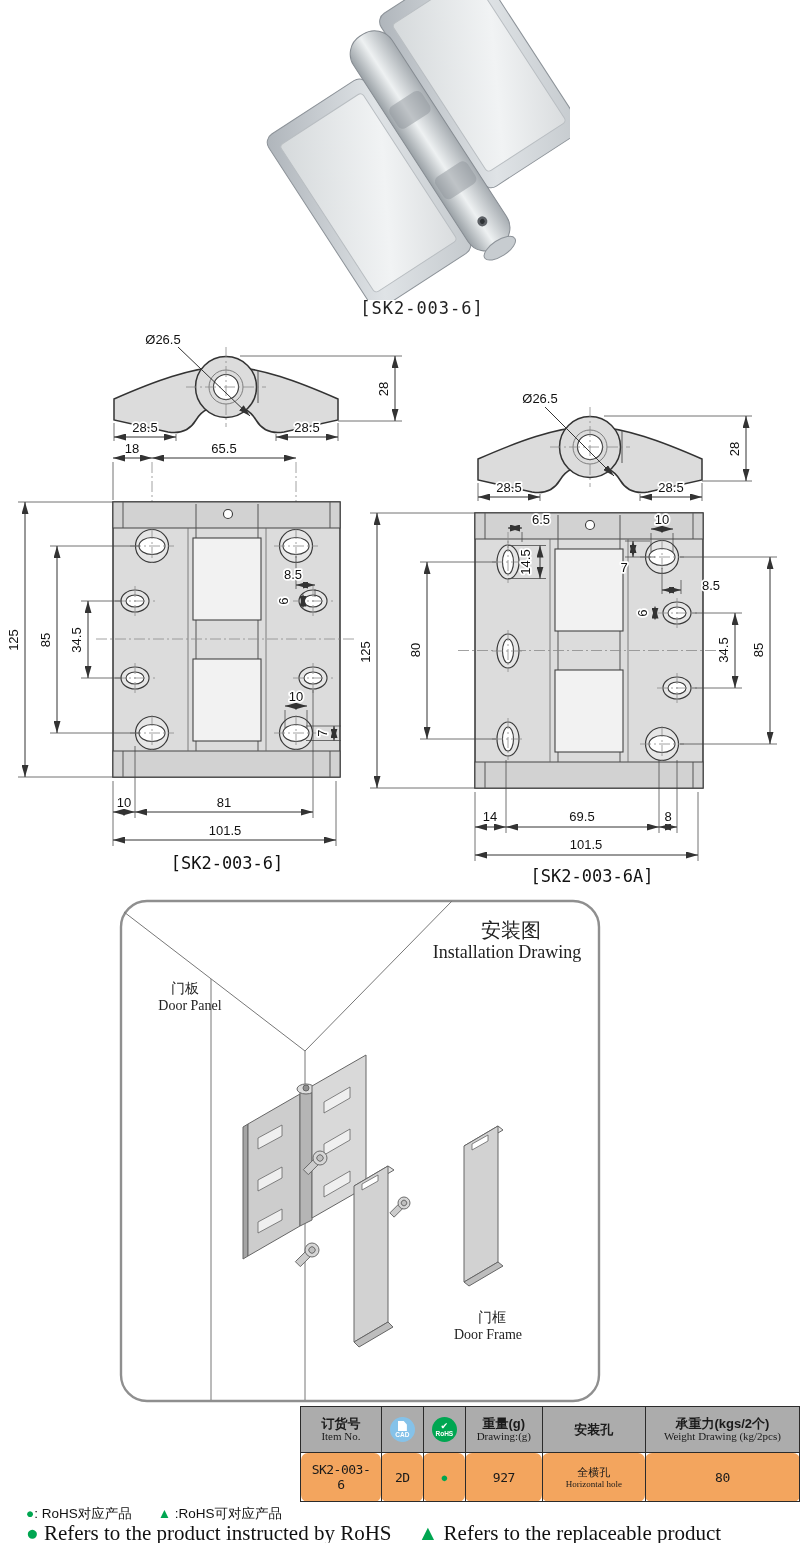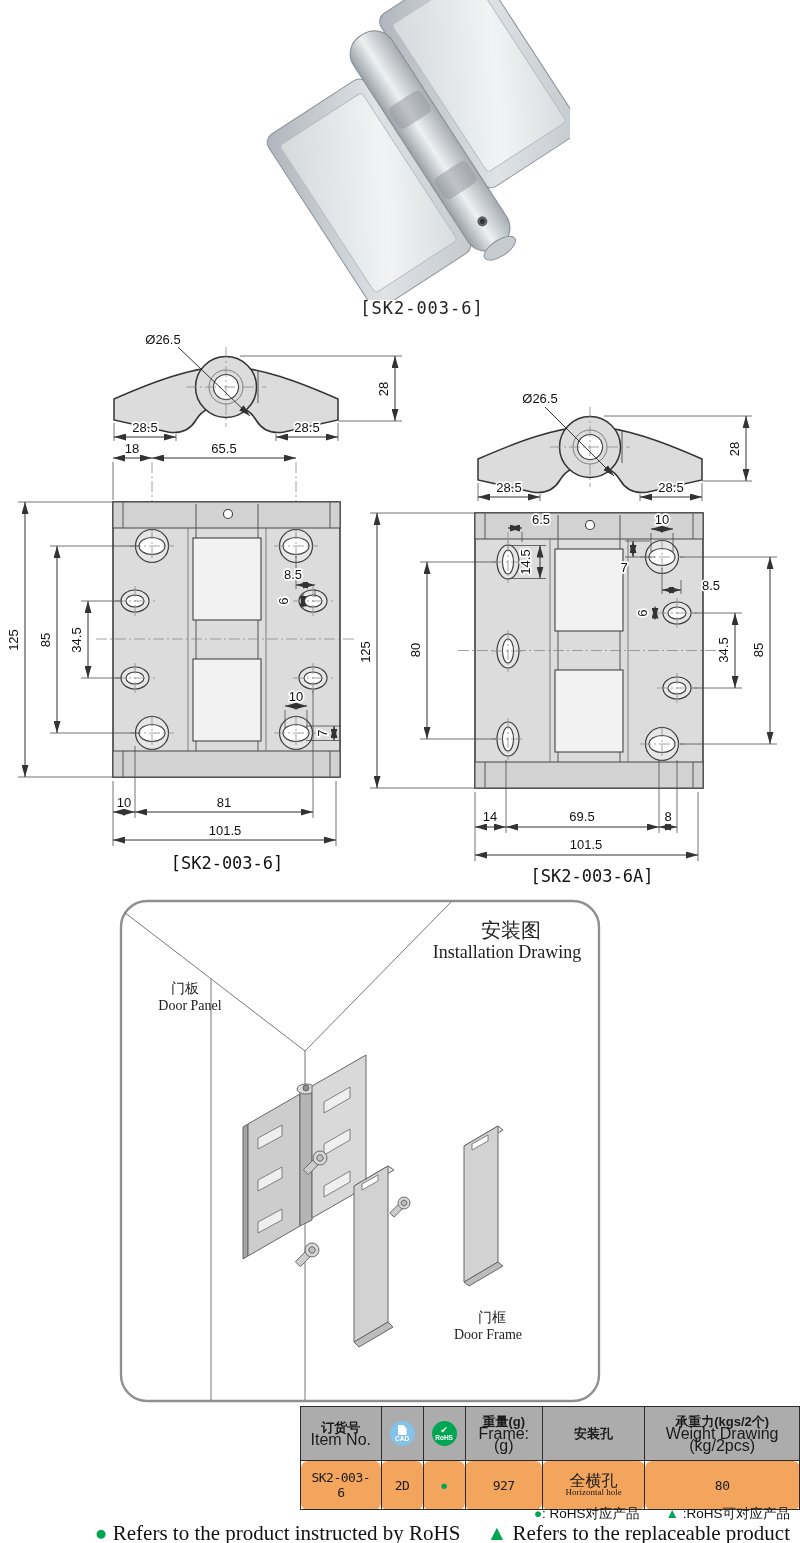--- a/index.html
+++ b/index.html
@@ -30,34 +30,34 @@
   .photo-label{top:298px;left:322px;width:200px;text-align:center;
     font:17px "DejaVu Sans Mono",monospace;color:#222;letter-spacing:1px;}
 
   
   .spec-table{top:1406px;left:300px;border-collapse:collapse;table-layout:fixed;}
   .spec-table td{border:1.4px solid #2b2b2b;padding:8px;text-align:center;vertical-align:middle;overflow:hidden;}
   .spec-table tr.hdr td{background:var(--header-bg,#acacac);height:29px;}
   .spec-table tr.r1 td{background:var(--highlight-row,#f3a55e);height:32px;border-radius:7px;}
   .spec-table tr.r2 td{background:#fff;height:32px;}
   .h-zh{font-size:13px;font-weight:bold;line-height:13px;}
-  .h-en{font-size:16px;font-family:Liberation Sans, sans-serif;line-height:12px;}
+  .h-en{font-size:11px;font-family:Liberation Serif, serif;line-height:12px;}
   .mono{font-family:"DejaVu Sans Mono",monospace;font-size:13px;letter-spacing:-0.5px;}
-  .hole-zh{font-size:16px;line-height:13px;}
+  .hole-zh{font-size:11px;line-height:13px;}
   .hole-en{font-size:9px;font-family:Liberation Serif, serif;line-height:10px;}
   .circ-icon{width:25px;height:25px;border-radius:50%;margin:0 auto;display:flex;flex-direction:column;align-items:center;justify-content:center;}
   .cad-circ{background:var(--cad-blue,#85c2e9);}
   .rohs-circ{background:var(--rohs-green,#00a651);}
   .page-glyph{width:9px;height:10px;background:#fff;clip-path:polygon(0 0,65% 0,100% 35%,100% 100%,0 100%);}
   .icon-txt{font-size:6.5px;font-weight:bold;color:#fff;line-height:7px;font-family:"Liberation Sans",sans-serif;}
   .check-glyph{color:#fff;font-size:9px;line-height:8px;}
   .green-dot{color:var(--rohs-green,#00a651);font-size:13px;}
 
   
-  .legend{left:0;width:790px;text-align:right;}
+  .legend{left:0;width:790px;}
   .legend-zh{top:1505px;font-size:13.5px;color:#111;}
   .legend-en{top:1521px;font-size:21px;font-family:"Liberation Serif",serif;color:#111;}
   .sym{color:var(--rohs-green,#00a651);}
   .legend .grp{margin-left:26px;}
 </style>
 </head>
 <body>
 
 <svg class="abs" style="top:0;left:240px" width="330" height="300" viewBox="240 0 330 300">
   <defs>
@@ -410,21 +410,21 @@
       </div>
     </td>
     <td>
       <div class="circ-icon rohs-circ">
         <div class="check-glyph">✔</div>
         <div class="icon-txt">RoHS</div>
       </div>
     </td>
     <td>
       <div class="h-zh">重量(g)</div>
-      <div class="h-en">Frame:(g)</div>
+      <div class="h-en">Drawing:(g)</div>
     </td>
     <td>
       <div class="h-zh">安装孔</div>
     </td>
     <td>
       <div class="h-zh">承重力(kgs/2个)</div>
       <div class="h-en">Weight Drawing (kg/2pcs)</div>
     </td>
   </tr>
   <tr class="r1">

